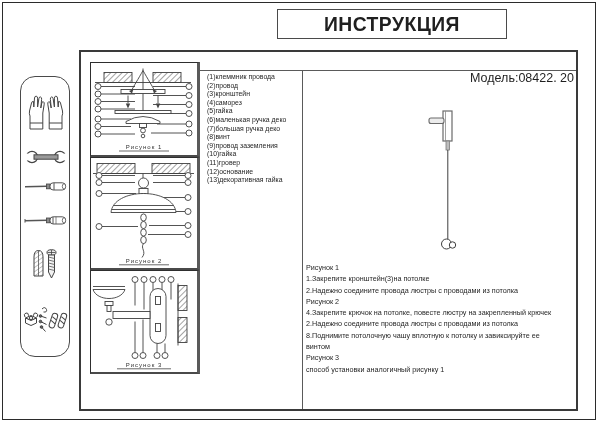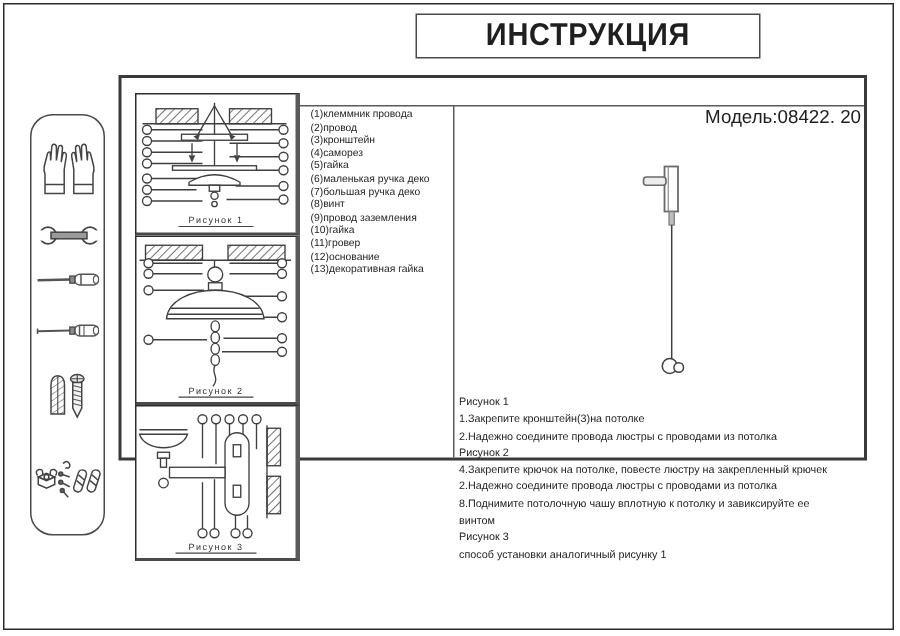--- a/index.html
+++ b/index.html
@@ -20,21 +20,21 @@
   }
   .sidebar svg{position:absolute;}
   .ic-gloves{left:6px;top:15px;}
   .ic-wrench{left:4px;top:71px;}
   .ic-sd1{left:3px;top:103px;}
   .ic-sd2{left:3px;top:137px;}
   .ic-anchor{left:10px;top:171px;}
   .ic-parts{left:2px;top:227px;}
   
   .main-box{
-    position:absolute;left:79px;top:50px;width:499px;height:257px;box-sizing:border-box;
+    position:absolute;left:79px;top:50px;width:499px;height:361px;box-sizing:border-box;
     border:2px solid #3a3a3a;background:#fff;
   }
   .fig-panel{
     position:absolute;left:9px;width:110px;box-sizing:border-box;background:#fff;
     border:1px solid #2e2e2e;border-right:3px solid #5a5a5a;border-bottom:2.5px solid #4a4a4a;
   }
   .fp1{top:10px;height:95px;}
   .fp2{top:105px;height:113px;}
   .fp3{top:218px;height:104px;}
   .fig-panel svg{display:block;width:100%;height:100%;}

